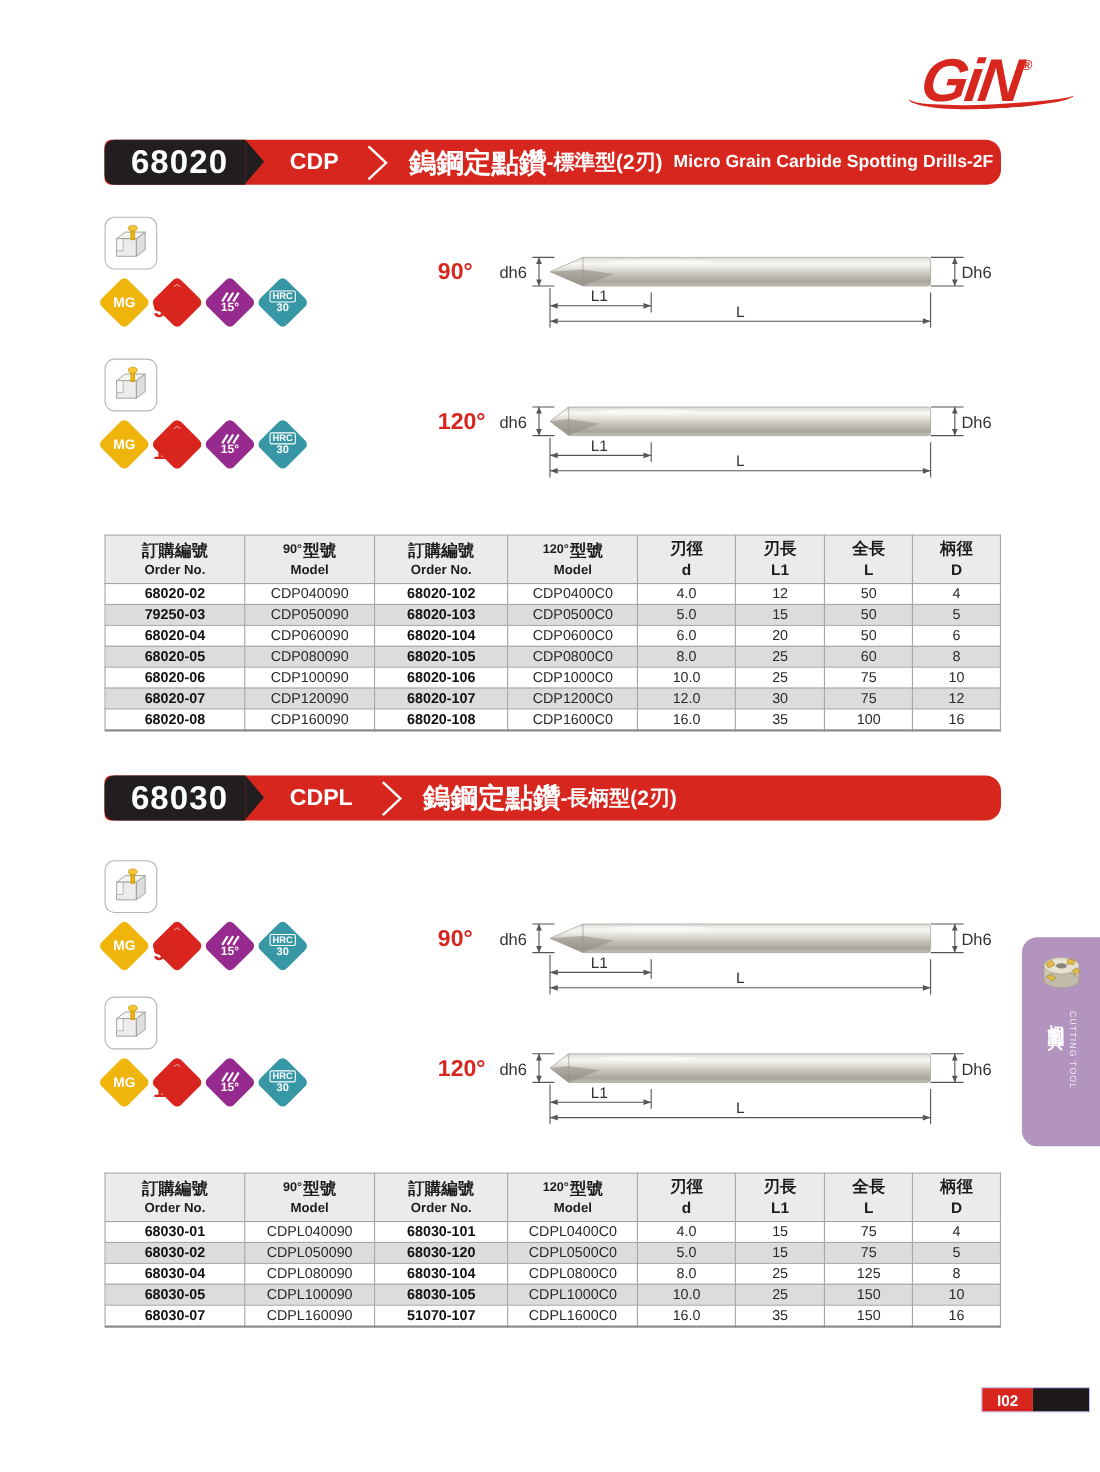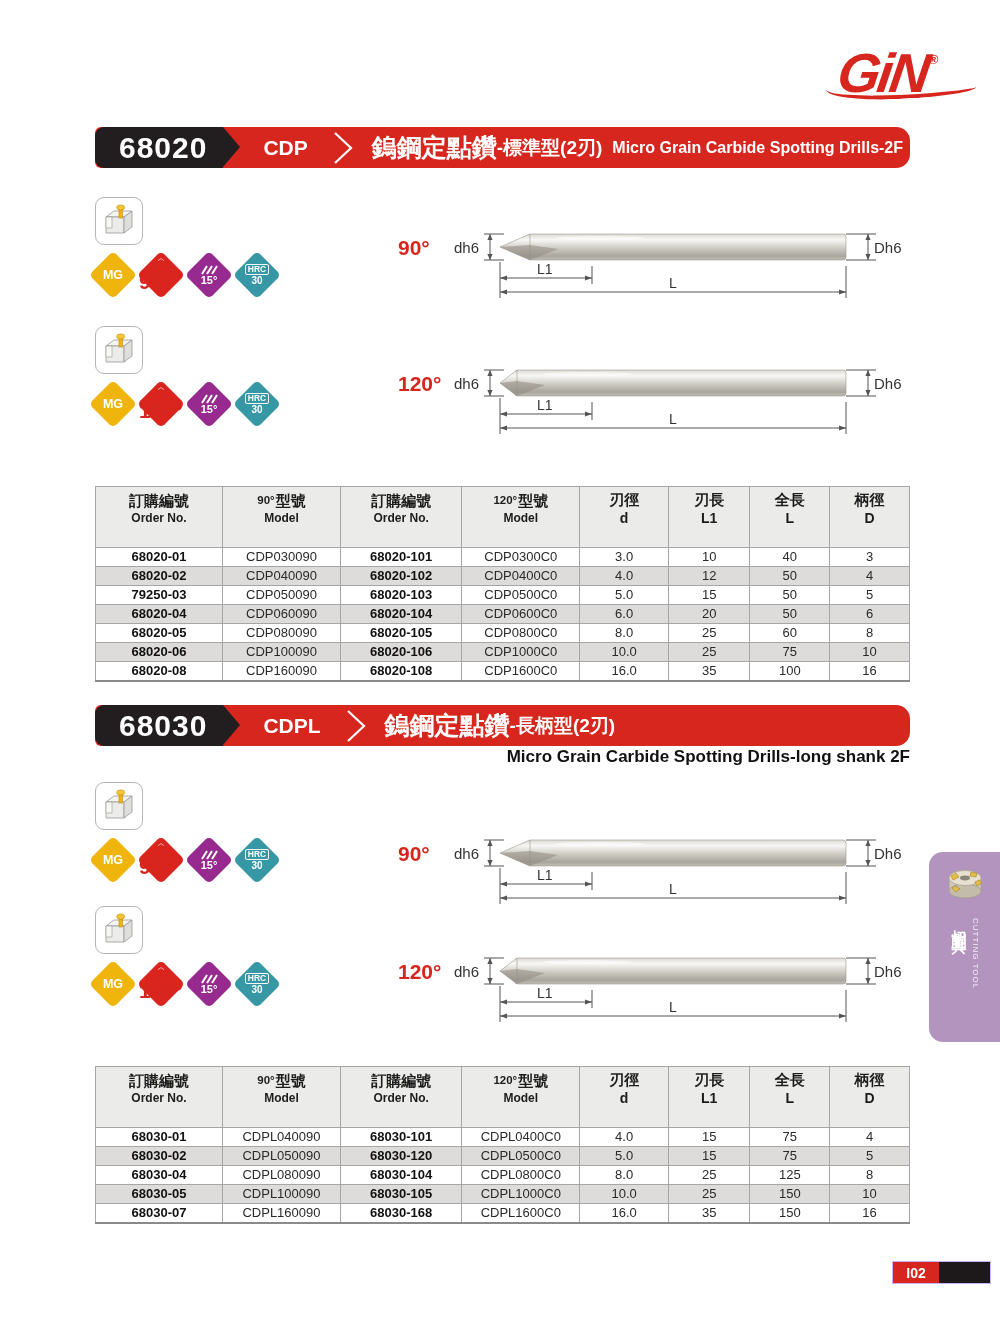--- a/index.html
+++ b/index.html
@@ -46,21 +46,21 @@
   .diagram{position:absolute;left:398px;display:flex;align-items:flex-start;}
   .angle{width:44px;color:#d7261d;font-weight:800;font-size:21px;margin-top:10px;}
 
   
   .unit{position:absolute;right:90px;font-size:19px;color:#a21caf;margin-top:29px;}
 
   
   .spec-table{position:absolute;left:95px;width:815px;border-collapse:collapse;
         border:1px solid #8a8a8a;border-bottom-width:2px;table-layout:fixed;}
   .spec-table th,.spec-table td{border:1px solid #a6a6a6;text-align:center;}
-  .spec-table thead th{background:#ebebe9;padding:4px 0 20px;}
+  .spec-table thead th{background:#ebebe9;padding:4px 0 3px;}
   .h-zh{font-size:15px;color:#1c1c1c;line-height:1.25;}
   .h-pre{font-size:11.5px;font-weight:700;position:relative;top:-2px;margin-right:1px;}
   .h-en{font-size:12px;color:#1c1c1c;line-height:1.2;}
   .spec-table th:nth-child(n+5) .h-en{font-weight:700;font-size:14px;}
   .spec-table td{font-size:13px;color:#2a2a2a;height:18px;padding:0 2px;}
   .spec-table td.b{font-weight:700;color:#111;}
   .spec-table tbody tr:nth-child(even){background:#dddcda;}
 
   
   .side-tab{position:absolute;top:852px;right:0;width:71px;height:190px;background:#b294bf;
@@ -309,30 +309,20 @@
             <div class="h-en">L</div>
           </th>
           <th>
             <div class="h-zh"><span>柄徑</span></div>
             <div class="h-en">D</div>
           </th>
         </tr>
       </thead>
     <tbody>
         <tr>
-          <td class="b">68020-01</td>
-          <td>CDP030090</td>
-          <td class="b">68020-101</td>
-          <td>CDP0300C0</td>
-          <td>3.0</td>
-          <td>10</td>
-          <td>40</td>
-          <td>3</td>
-        </tr>
-        <tr>
           <td class="b">68020-02</td>
           <td>CDP040090</td>
           <td class="b">68020-102</td>
           <td>CDP0400C0</td>
           <td>4.0</td>
           <td>12</td>
           <td>50</td>
           <td>4</td>
         </tr>
         <tr>
@@ -367,20 +357,30 @@
         </tr>
         <tr>
           <td class="b">68020-06</td>
           <td>CDP100090</td>
           <td class="b">68020-106</td>
           <td>CDP1000C0</td>
           <td>10.0</td>
           <td>25</td>
           <td>75</td>
           <td>10</td>
+        </tr>
+        <tr>
+          <td class="b">68020-07</td>
+          <td>CDP120090</td>
+          <td class="b">68020-107</td>
+          <td>CDP1200C0</td>
+          <td>12.0</td>
+          <td>30</td>
+          <td>75</td>
+          <td>12</td>
         </tr>
         <tr>
           <td class="b">68020-08</td>
           <td>CDP160090</td>
           <td class="b">68020-108</td>
           <td>CDP1600C0</td>
           <td>16.0</td>
           <td>35</td>
           <td>100</td>
           <td>16</td>
@@ -394,21 +394,20 @@
     </div>
     <span class="series">CDPL</span>
     <span class="chev">
       <svg width="22" height="34" viewBox="0 0 22 34">
           <path d="M3 2 L19 17 L3 32" fill="none" stroke="#fff" stroke-width="2.2"></path>
         </svg>
     </span>
     <span class="title-zh-main">鎢鋼定點鑽</span>
     <span class="title-zh-sub">-長柄型(2刃)</span>
   </div>
-  <div class="sub-en">Micro Grain Carbide Spotting Drills-long shank 2F</div>
 
   <div class="icon-group" style="top:782px">
     <div class="app-icon">
         <svg width="38" height="38" viewBox="0 0 38 38">
           <polygon points="6,15 14,9 32,9 24,15" fill="#f4f4f1" stroke="#999" stroke-width="0.8"></polygon>
           <polygon points="6,15 24,15 24,31 6,31" fill="#ececea" stroke="#999" stroke-width="0.8"></polygon>
           <polygon points="24,15 32,9 32,25 24,31" fill="#dededc" stroke="#999" stroke-width="0.8"></polygon>
           <polygon points="6,15 12,15 12,26 6,26" fill="#f7f7f5" stroke="#999" stroke-width="0.6"></polygon>
           <rect x="19" y="6" width="3.4" height="10" fill="#f0b50c" stroke="#c08c00" stroke-width="0.6"></rect>
           <ellipse cx="20.7" cy="5.5" rx="4" ry="2.6" fill="#f6c63a" stroke="#c08c00" stroke-width="0.6"></ellipse>
@@ -655,21 +654,21 @@
           <td class="b">68030-105</td>
           <td>CDPL1000C0</td>
           <td>10.0</td>
           <td>25</td>
           <td>150</td>
           <td>10</td>
         </tr>
         <tr>
           <td class="b">68030-07</td>
           <td>CDPL160090</td>
-          <td class="b">68030-168</td>
+          <td class="b">51070-107</td>
           <td>CDPL1600C0</td>
           <td>16.0</td>
           <td>35</td>
           <td>150</td>
           <td>16</td>
         </tr>
       </tbody>
   </table>
 
   <div class="side-tab">

